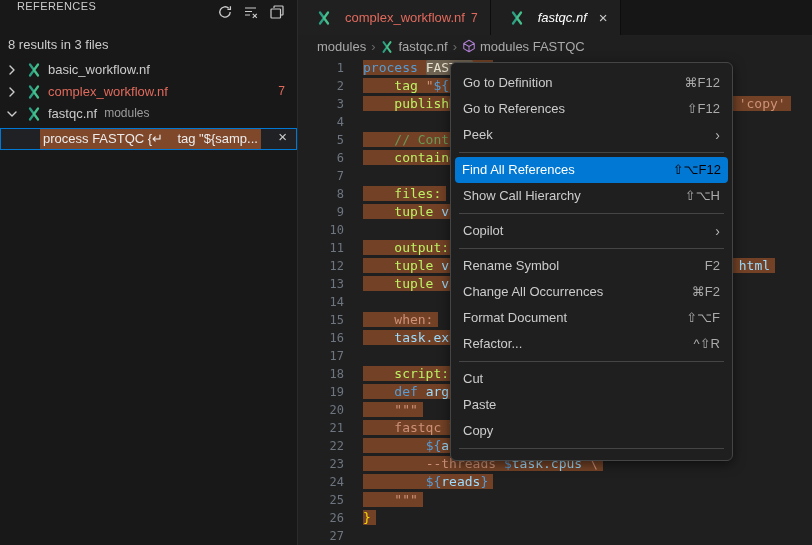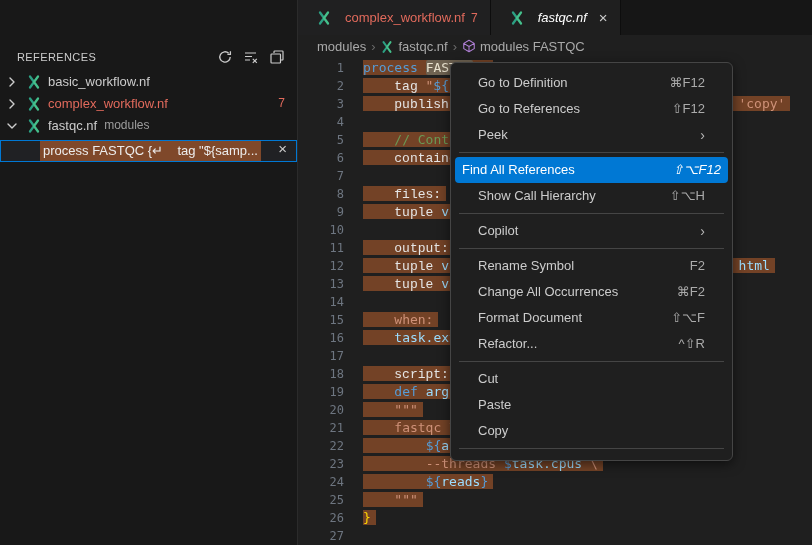--- a/index.html
+++ b/index.html
@@ -2,21 +2,21 @@
 <html><head>
 <meta charset="utf-8">
 <style>
   html,body{margin:0;padding:0;background:#000;}
   .app{position:relative;width:812px;height:545px;overflow:hidden;background:#1f1f1f;
        font-family:"Liberation Sans",sans-serif;color:#cccccc;display:flex;cursor:default;}
 
   
   .sidebar{width:297px;min-width:297px;background:#181818;border-right:1px solid #2b2b2b;
            display:flex;flex-direction:column;}
-  .panel-header{height:34px;display:flex;align-items:center;padding:0 8px 0 17px;margin-top:40px;}
+  .panel-header{height:34px;display:flex;padding:0 8px 0 17px;}
   .panel-title{font-size:11px;color:#cccccc;letter-spacing:.4px;margin-right:auto;}
   .icon-btn{width:24px;height:24px;display:flex;align-items:center;justify-content:center;
             margin-left:2px;border-radius:4px;}
   .summary{font-size:13px;color:#cccccc;padding:3px 8px 10px 8px;}
   .tree{flex:1;overflow:hidden;}
   .trow{height:22px;display:flex;align-items:flex-start;font-size:13px;padding-left:4px;box-sizing:border-box;}
   .chev{width:16px;height:16px;display:flex;align-items:center;justify-content:center;flex:none;}
   .chev.exp svg{transform:rotate(90deg);}
   .fileicon{width:16px;height:16px;margin:0 6px 0 6px;flex:none;}
   .flabel{white-space:nowrap;}
@@ -44,33 +44,33 @@
   .bsep{color:#6a6a6a;padding:0 5px;font-size:13px;}
   .bicon{width:14px;height:14px;margin-right:4px;display:inline-flex;}
 
   
   .code{flex:1;position:relative;font-family:"DejaVu Sans Mono",monospace;font-size:13px;
         padding-top:2px;overflow:hidden;background:#1f1f1f;}
   .cl{height:18px;line-height:18px;display:flex;white-space:pre;}
   .ln{width:46px;text-align:right;color:#6e7681;flex:none;font-size:12px;}
   .ct{margin-left:19px;white-space:pre;}
   .hl{background:#734226;padding-right:5px;}
-  .kw{color:#569cd6;}.fn{color:#e5e5e5;font-family:Liberation Mono, monospace;}.str{color:#ce9178;}.var{color:#9cdcfe;}
+  .kw{color:#569cd6;}.fn{color:#bef264;}.str{color:#ce9178;}.var{color:#9cdcfe;}
   .cmt{color:#6a9955;}.brk{color:#ffd700;}.txt{color:#d4d4d4;}
   .sym{background:#6f6352;color:#e9e2cf;border-radius:2px;}
 
   
   .ctx{position:absolute;left:450px;top:62px;width:283px;box-sizing:border-box;background:#1f1f1f;
        border:1px solid #454545;border-radius:6px;box-shadow:0 3px 12px rgba(0,0,0,.55);
        padding:7px 0;z-index:10;}
-  .mi{height:26px;line-height:26px;display:flex;align-items:center;padding:0 27px;font-size:13px;color:#cccccc;}
+  .mi{height:26px;line-height:26px;display:flex;align-items:center;padding:0 12px;font-size:13px;color:#cccccc;}
   .mi .sc{margin-left:auto;color:#ababab;}
   .mi .arrow{margin-left:auto;color:#b6b6b6;font-size:14px;}
   .mi.active{background:#0078d4;color:#ffffff;margin:0 4px;padding:0 7px;border-radius:4px;}
-  .mi.active .sc{color:#ffffff;font-style:italic;}
+  .mi.active .sc{color:#000000;}
   .msep{height:1px;background:#454545;margin:4px 8px;}
 </style>
 </head>
 <body>
 
 <div class="app">
 
   <aside class="sidebar">
     <div class="panel-header">
       <span class="panel-title">REFERENCES</span>
@@ -86,20 +86,21 @@
             <path d="M9.8 9.8l4 4M13.8 9.8l-4 4" stroke="#cccccc" stroke-width="1.2"></path>
           </svg>
       </span>
       <span class="icon-btn">
         <svg width="16" height="16" viewBox="0 0 16 16">
             <path d="M5 4V2.7a.7.7 0 0 1 .7-.7h7.6a.7.7 0 0 1 .7.7v7.6a.7.7 0 0 1-.7.7H12" fill="none" stroke="#cccccc" stroke-width="1.2"></path>
             <rect x="2" y="5" width="9.5" height="9" rx="0.7" fill="none" stroke="#cccccc" stroke-width="1.2"></rect>
           </svg>
       </span>
     </div>
+    <div class="summary">8 results in 3 files</div>
     <div class="tree" id="tree">
         <div class="trow">
           <span class="chev">
             <svg width="16" height="16" viewBox="0 0 16 16">
               <path d="M6 4 L10 8 L6 12" fill="none" stroke="#cccccc" stroke-width="1.4" stroke-linecap="round" stroke-linejoin="round"></path>
             </svg>
           </span>
           <span class="fileicon"><svg width="16" height="16" viewBox="0 0 16 16">
               <path d="M4 2.5 L8 8 L4 13.5" fill="none" stroke="#2ca083" stroke-width="2.3" stroke-linecap="round" stroke-linejoin="round"></path>
               <path d="M12 2.5 L8 8 L12 13.5" fill="none" stroke="#45c08c" stroke-width="2.3" stroke-linecap="round" stroke-linejoin="round"></path>

